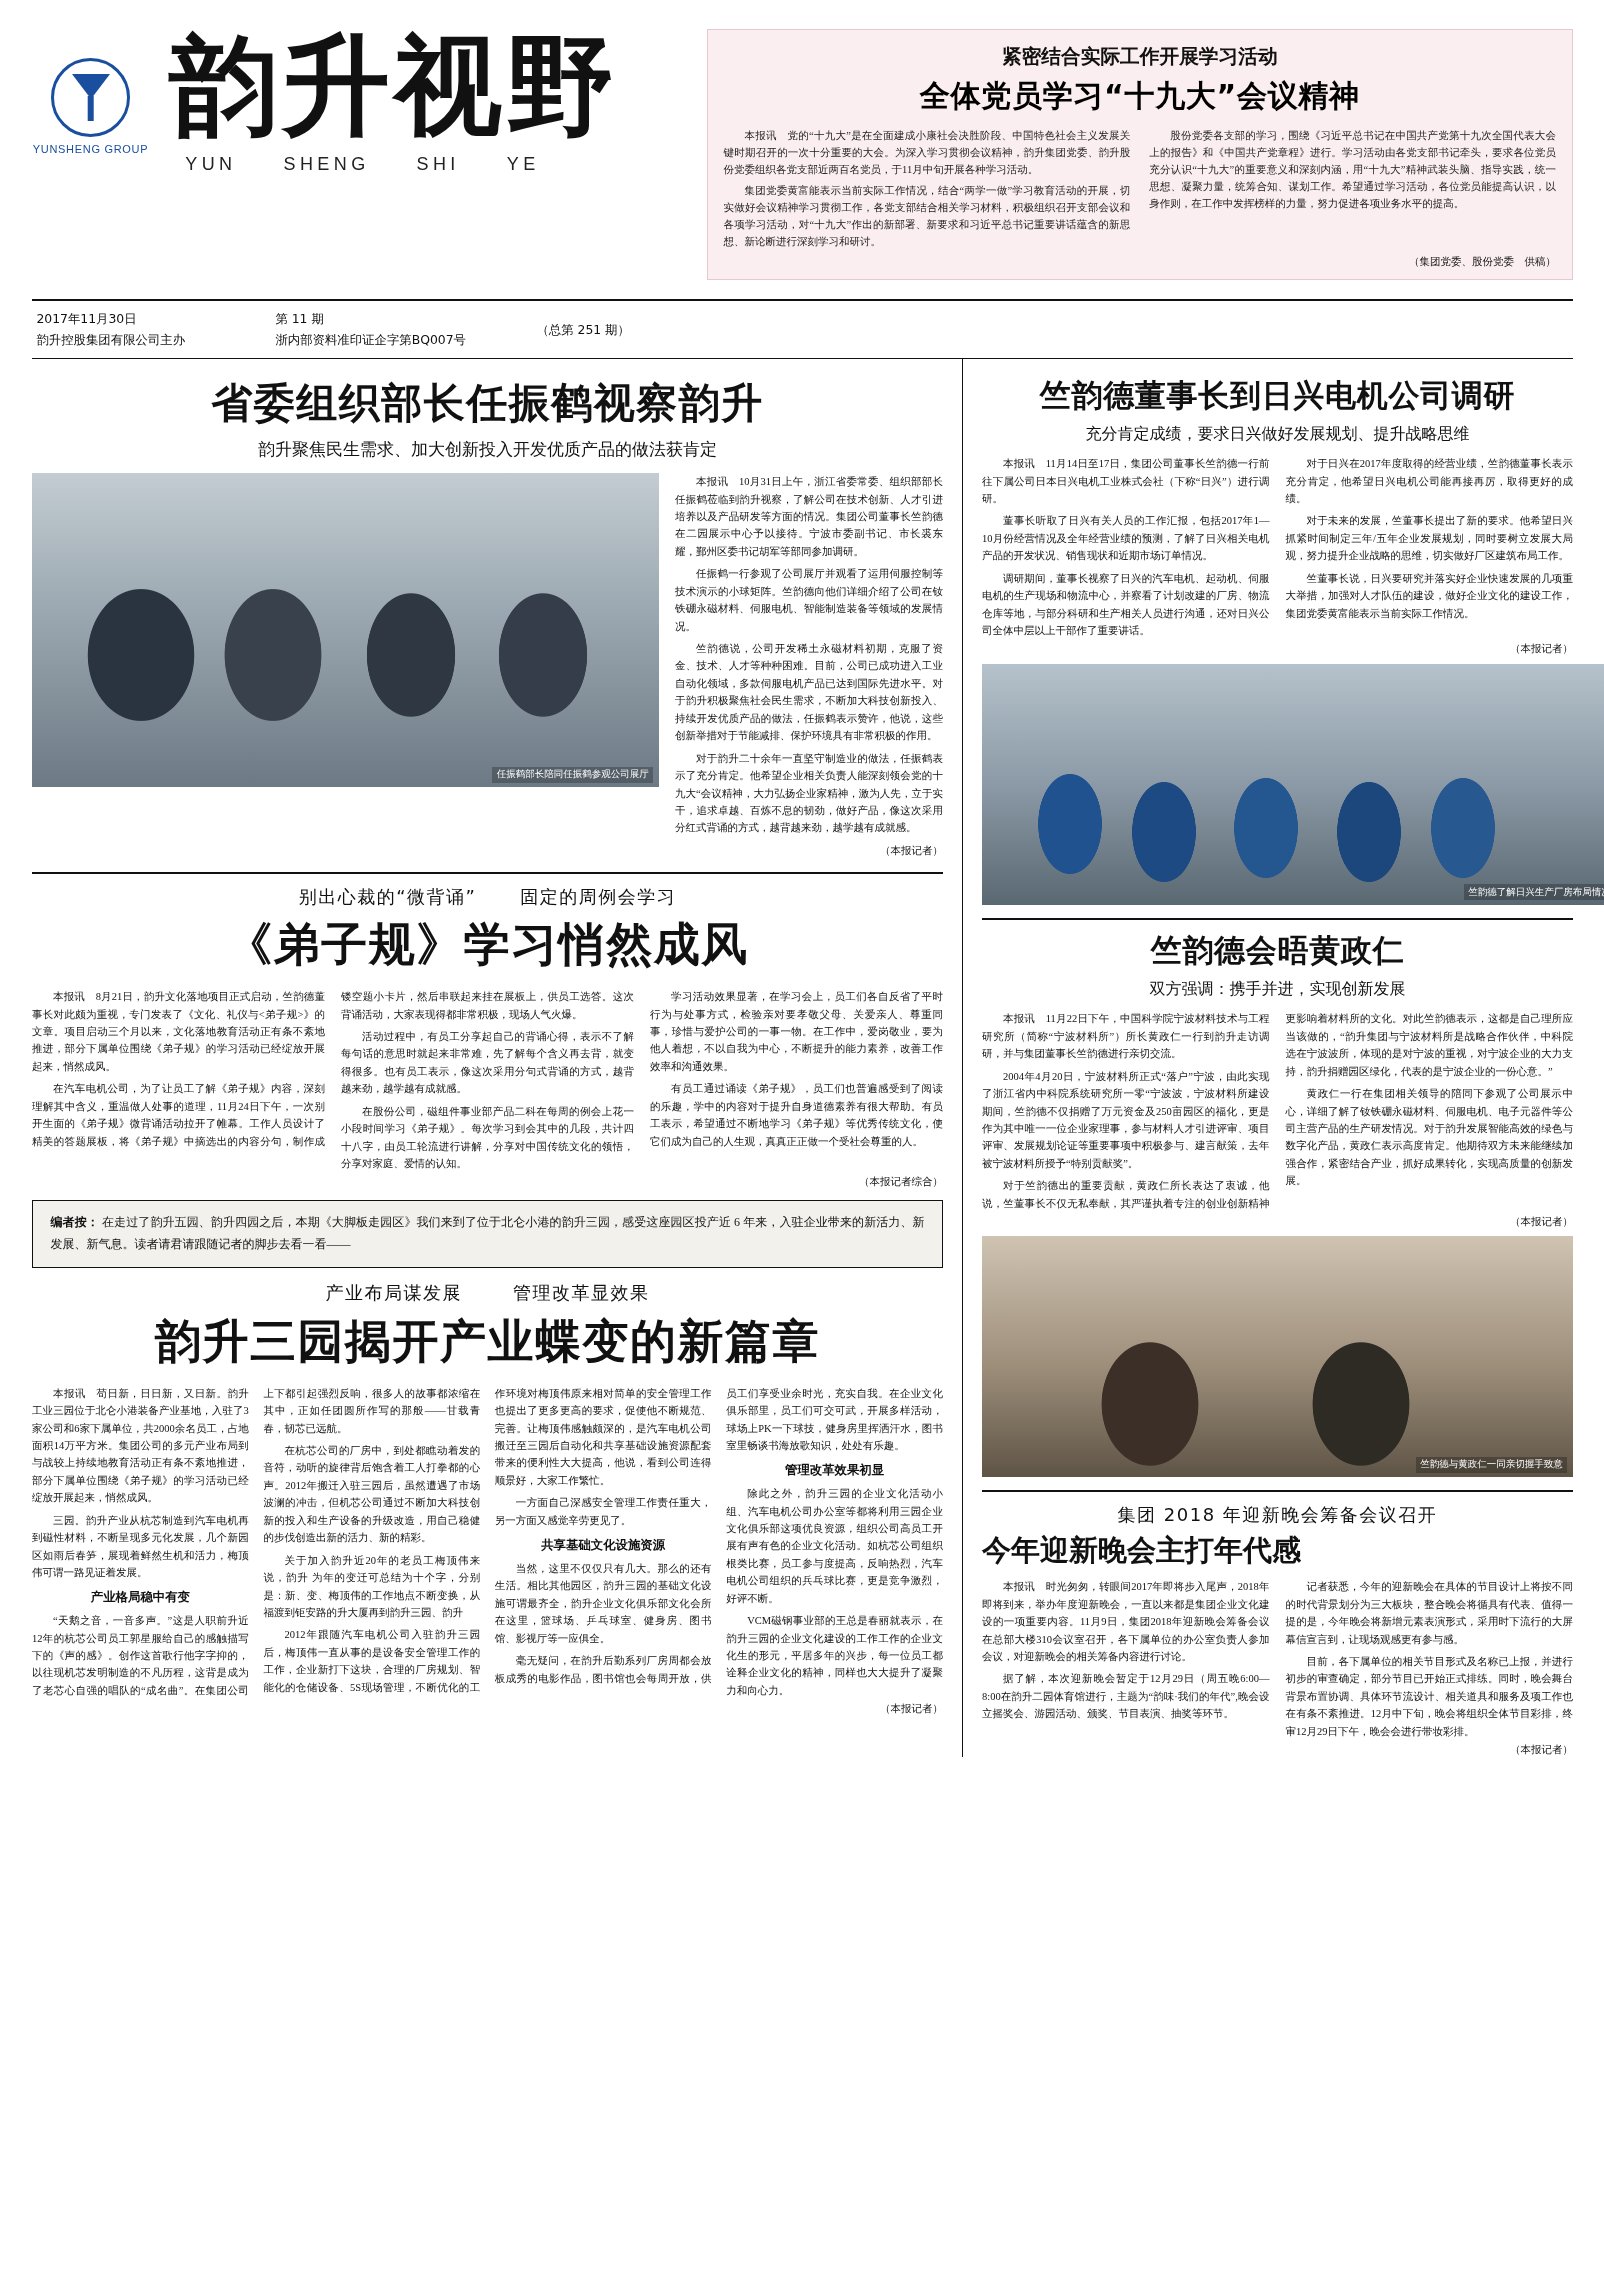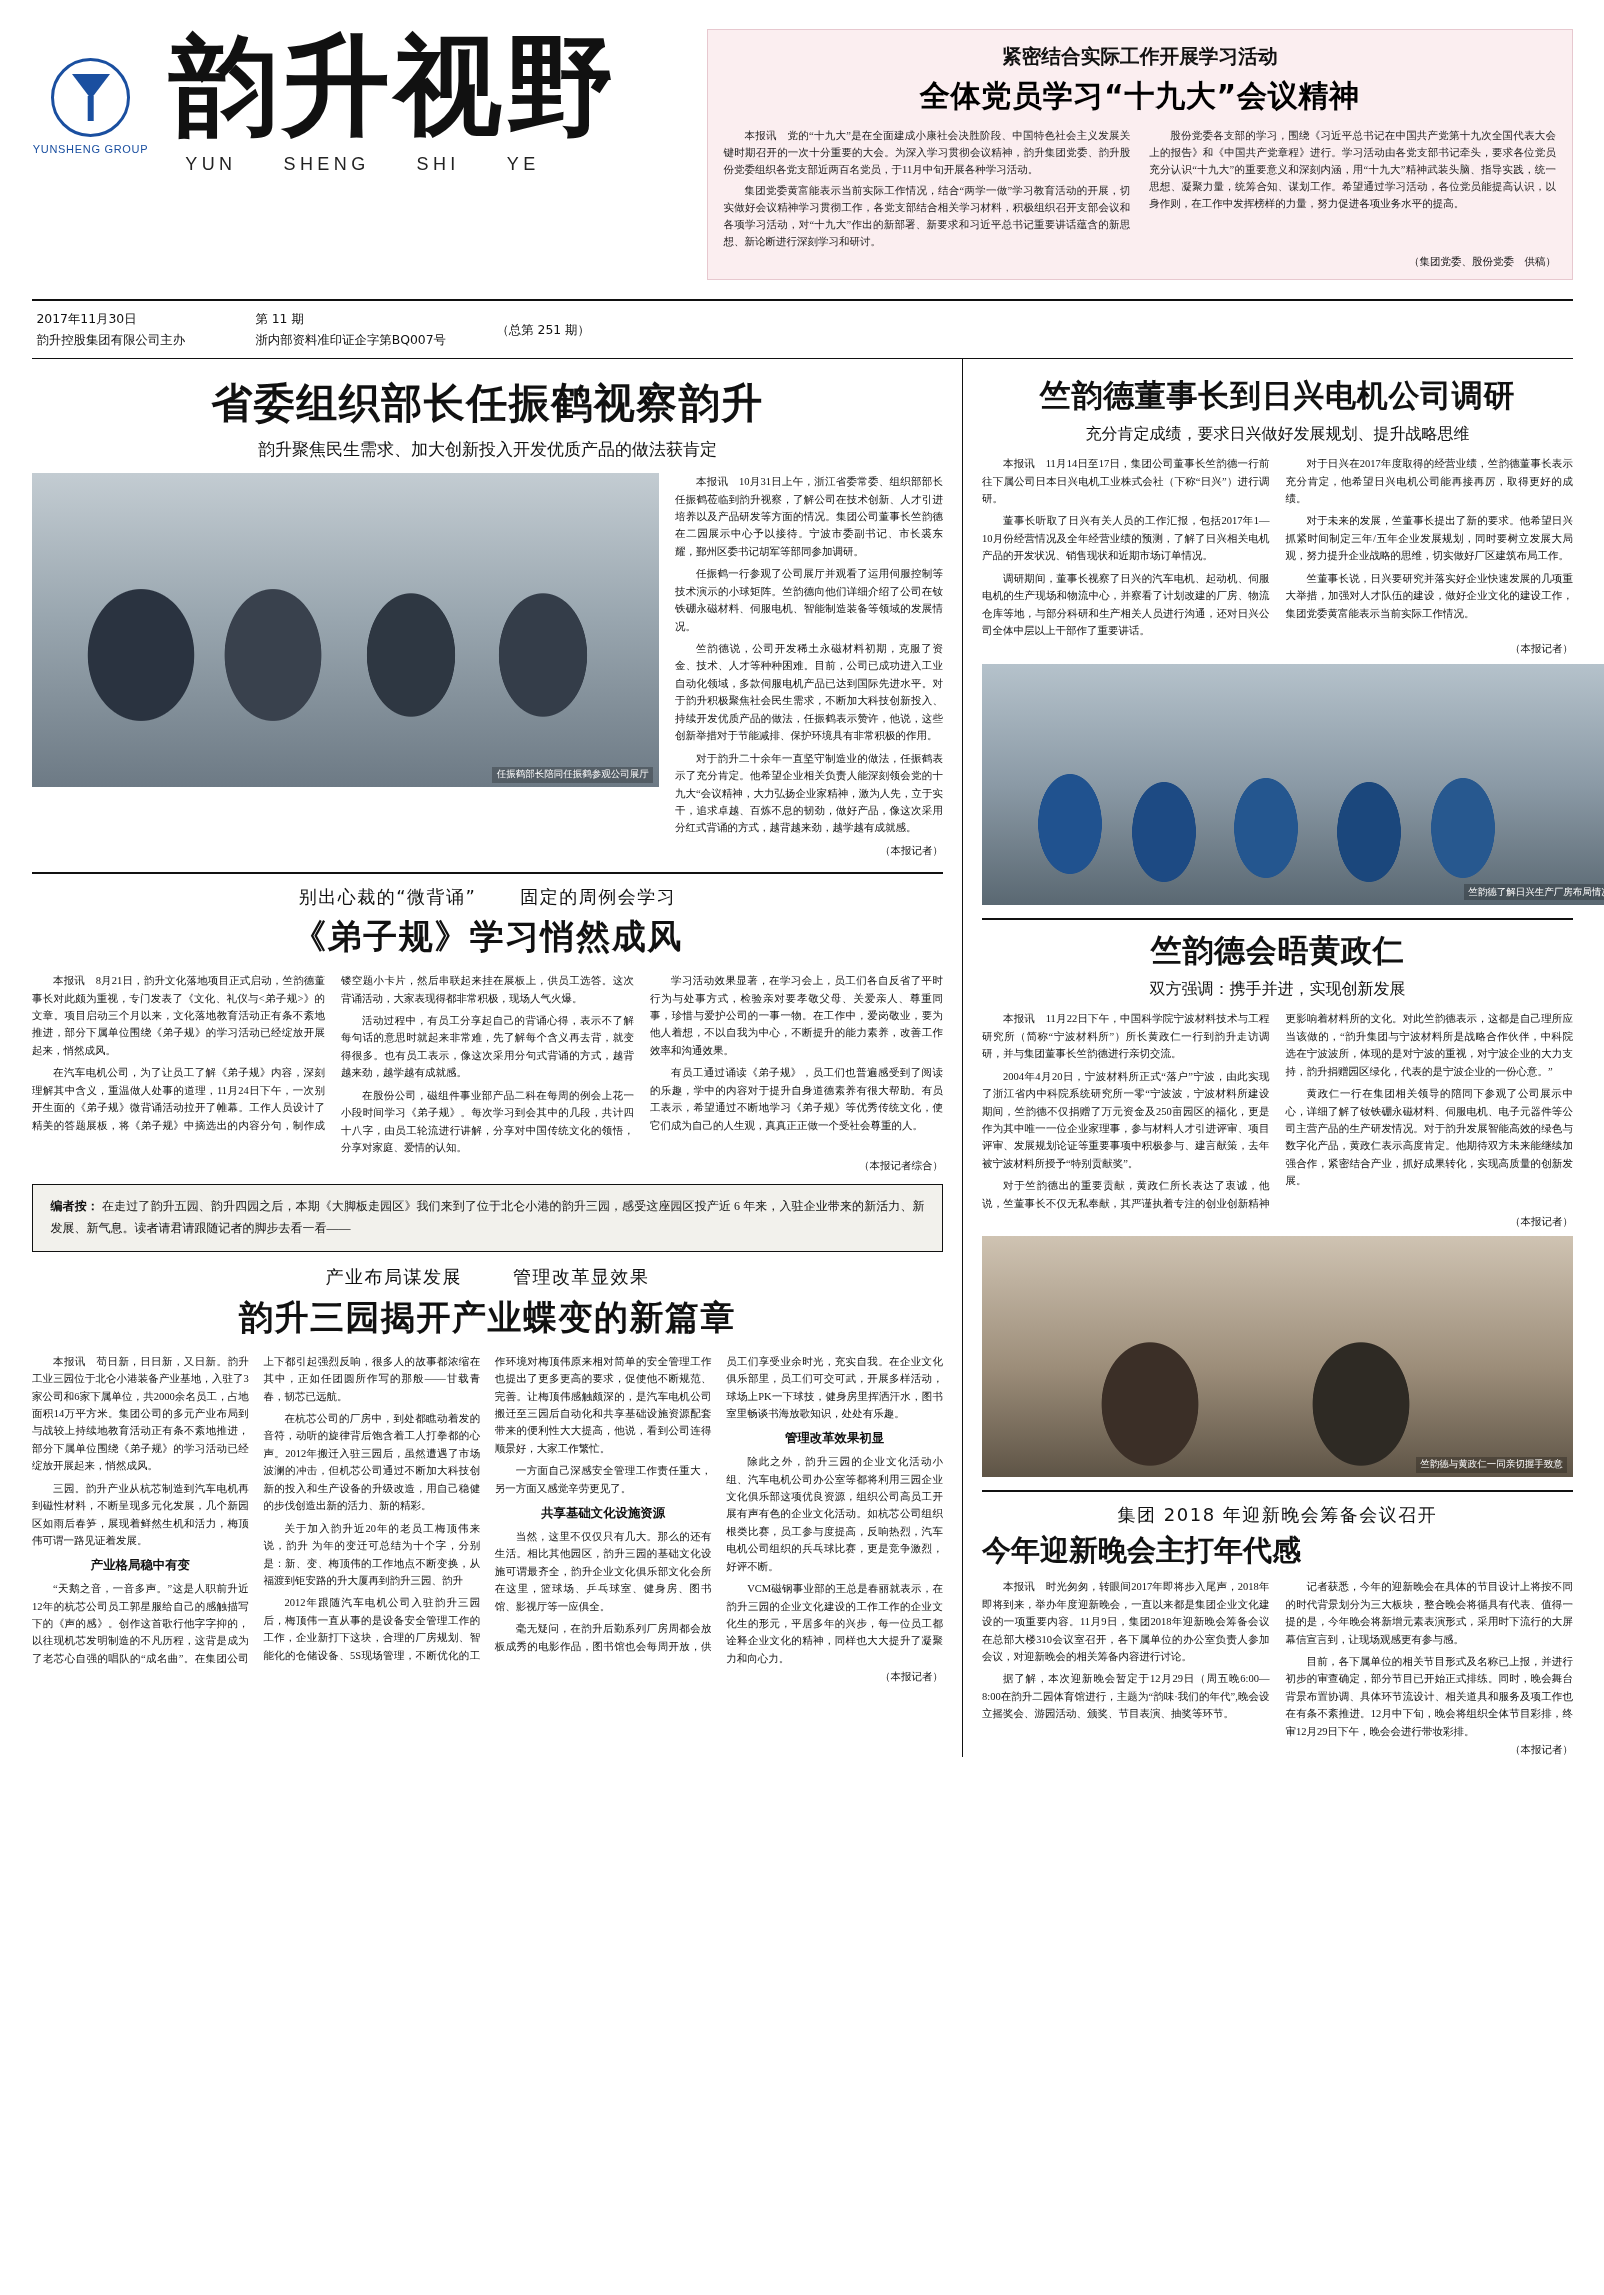--- a/index.html
+++ b/index.html
@@ -124,20 +124,21 @@
   
   .info-bar{
     margin-top:19px;
     border-top:2.2px solid #111;
     border-bottom:0.7px solid #111;
     padding:7.3px 4.4px;
     display:flex;
     align-items:center;
     font-size:12.4px;
     font-family:"DejaVu Sans", sans-serif;
+    gap:20px;
   }
   .info-left{width:219px;line-height:1.7;}
   .info-mid{width:241px;line-height:1.7;text-align:left;}
   .info-right{width:248px;text-align:left;line-height:1.7;}
   
   .main-grid{
     display:flex;
     gap:0;
     margin-top:0;
   }
@@ -190,21 +191,21 @@
   .txtcol p{margin:0 0 5.1px 0;text-indent:2em;}
   .sign{text-align:right;font-size:10.5px;margin-top:2.9px;}
   .kicker-line{
     text-align:center;
     font-size:18px;
     font-family:"DejaVu Sans", sans-serif;
     margin-bottom:4.4px;
     letter-spacing:1.5px;
   }
   h3.head2{
-    font-size:34px;
+    font-size:46px;
     font-weight:bold;
     text-align:center;
     font-family:"DejaVu Sans", sans-serif;
     margin:1.5px 0 11.7px 0;
     letter-spacing:1.5px;
   }
   h3.head3{
     font-size:29px;
     font-weight:bold;
     text-align:left;

